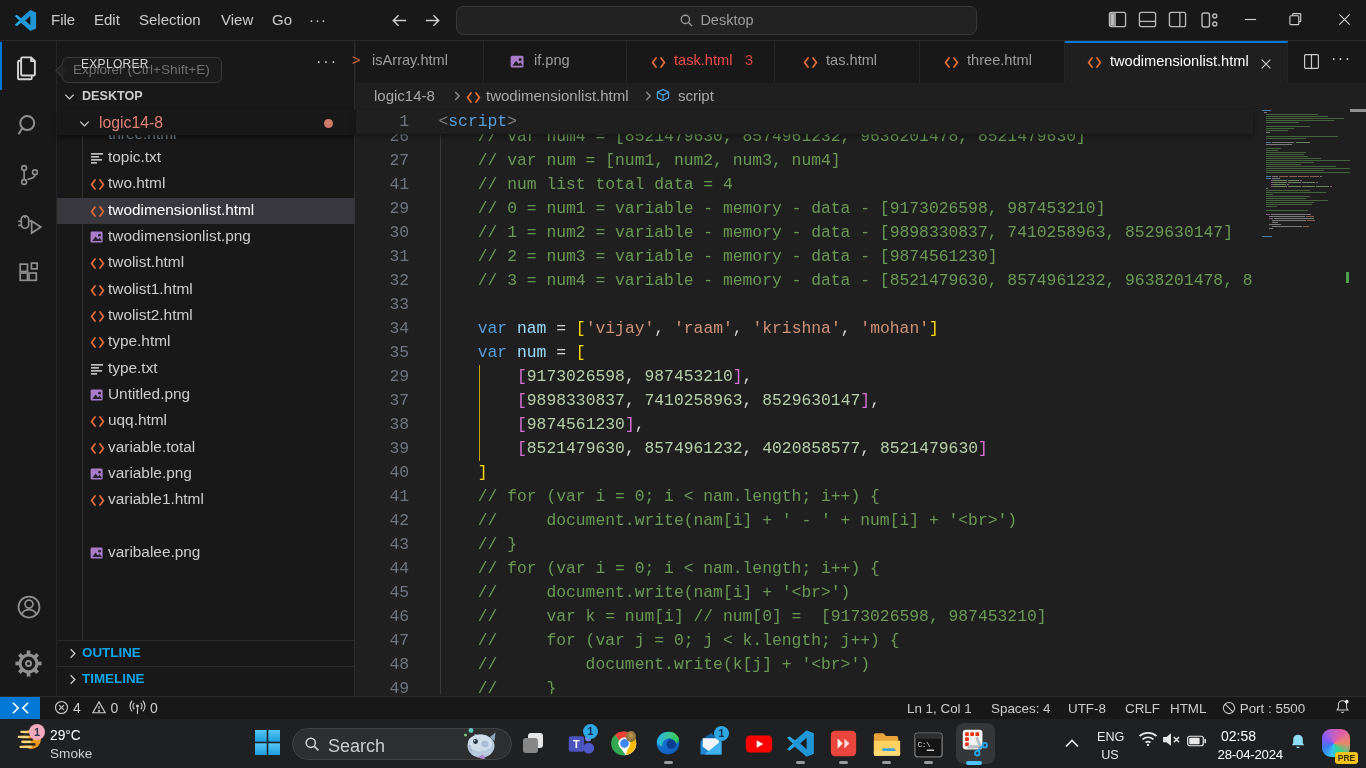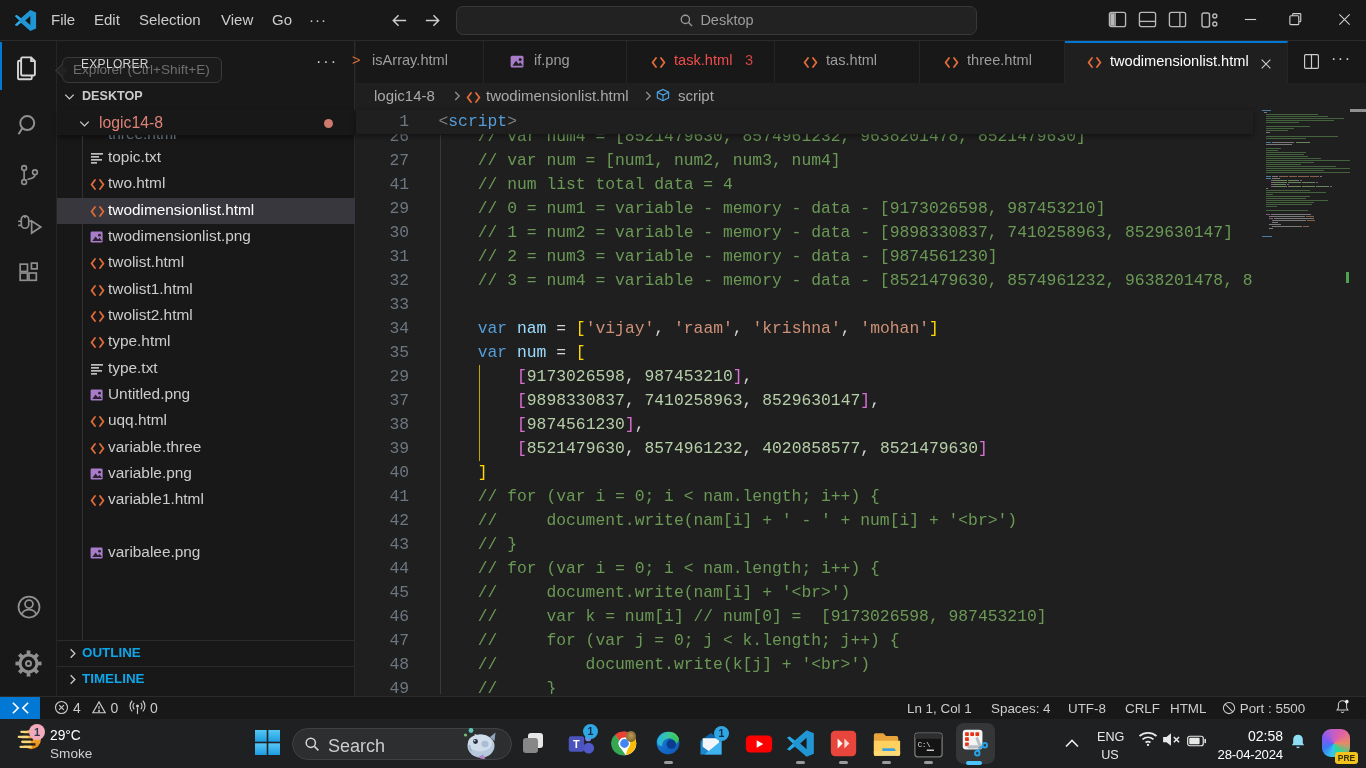--- a/index.html
+++ b/index.html
@@ -266,21 +266,21 @@
         </svg></span>
       <span class="tname">uqq.html</span>
     </div>
 <div class="trow" style="top:434.7px">
       <span class="ticon"><svg width="15" height="13" viewBox="0 0 15 13">
           <g fill="none" stroke="#dd6a38" stroke-width="1.9" stroke-linecap="round" stroke-linejoin="round">
             <path d="M5 2 L1.6 6.5 L5 11"></path>
             <path d="M10 2 L13.4 6.5 L10 11"></path>
           </g>
         </svg></span>
-      <span class="tname">variable.three</span>
+      <span class="tname">variable.total</span>
     </div>
 <div class="trow" style="top:461.0px">
       <span class="ticon"><svg width="14" height="14" viewBox="0 0 14 14">
           <rect x="0.6" y="1.6" width="12" height="11" rx="1.4" fill="#a87cc9"></rect>
           <circle cx="9.5" cy="5.2" r="1.4" fill="#27222d"></circle>
           <path d="M2.3 11 L5.6 6.4 L8 9.4 L9.6 7.8 L12 11 Z" fill="#27222d"></path>
         </svg></span>
       <span class="tname">variable.png</span>
     </div>
 <div class="trow" style="top:487.4px">
@@ -738,20 +738,20 @@
     </svg></div>
 <div class="abs" style="left:1161px;top:731px"><svg width="21" height="17" viewBox="0 0 20 16" fill="#e8e8e8">
       <path d="M2 5.5 h3.2 L9.5 2 v12 L5.2 10.5 H2Z"></path>
       <path d="M12.2 5.6 l5 5 M17.2 5.6 l-5 5" stroke="#e8e8e8" stroke-width="1.5"></path>
     </svg></div>
 <div class="abs" style="left:1187px;top:733px"><svg width="19" height="12" viewBox="0 0 22 13">
       <rect x="0.8" y="1" width="18" height="11" rx="2.4" fill="none" stroke="#e8e8e8" stroke-width="1.4"></rect>
       <rect x="2.6" y="2.8" width="12" height="7.4" rx="1.2" fill="#e8e8e8"></rect>
       <rect x="20.2" y="4" width="1.8" height="5" rx="0.9" fill="#e8e8e8"></rect>
     </svg></div>
-<div class="abs" style="left:1221px;top:728px;width:62px;text-align:right;color:#ffffff;font-size:14px">02:58</div>
+<div class="abs" style="left:1221px;top:728px;width:62px;color:#ffffff;font-size:14px">02:58</div>
 <div class="abs" style="left:1210px;top:747px;width:73px;text-align:right;color:#ffffff;font-size:13.2px;letter-spacing:-0.2px;white-space:pre">28-04-2024</div>
 <div class="abs" style="left:1290px;top:733px"><svg width="16" height="17" viewBox="0 0 20 21">
       <path d="M10 2 a6 6 0 0 1 6 6 v4.5 l1.6 2.8 H2.4 L4 12.5 V8 a6 6 0 0 1 6-6Z" fill="#8fdef5"></path>
       <path d="M7.6 17 a2.5 2.5 0 0 0 4.8 0Z" fill="#8fdef5"></path>
     </svg></div>
 <div class="abs" style="left:1322px;top:729px;width:28px;height:28px;border-radius:9px;background:conic-gradient(from 140deg at 42% 52%,#2bd88f,#35c3f3,#3b7af0,#7a5af5,#b75fd0,#e05fa8,#e88a66,#2bd88f)"></div>
 <div class="abs" style="left:1335px;top:752px;width:23px;height:12px;background:#f2c41d;border-radius:3px;color:#3b2f04;font-size:8.5px;font-weight:bold;text-align:center;line-height:12px">PRE</div>
 
 </body></html>

